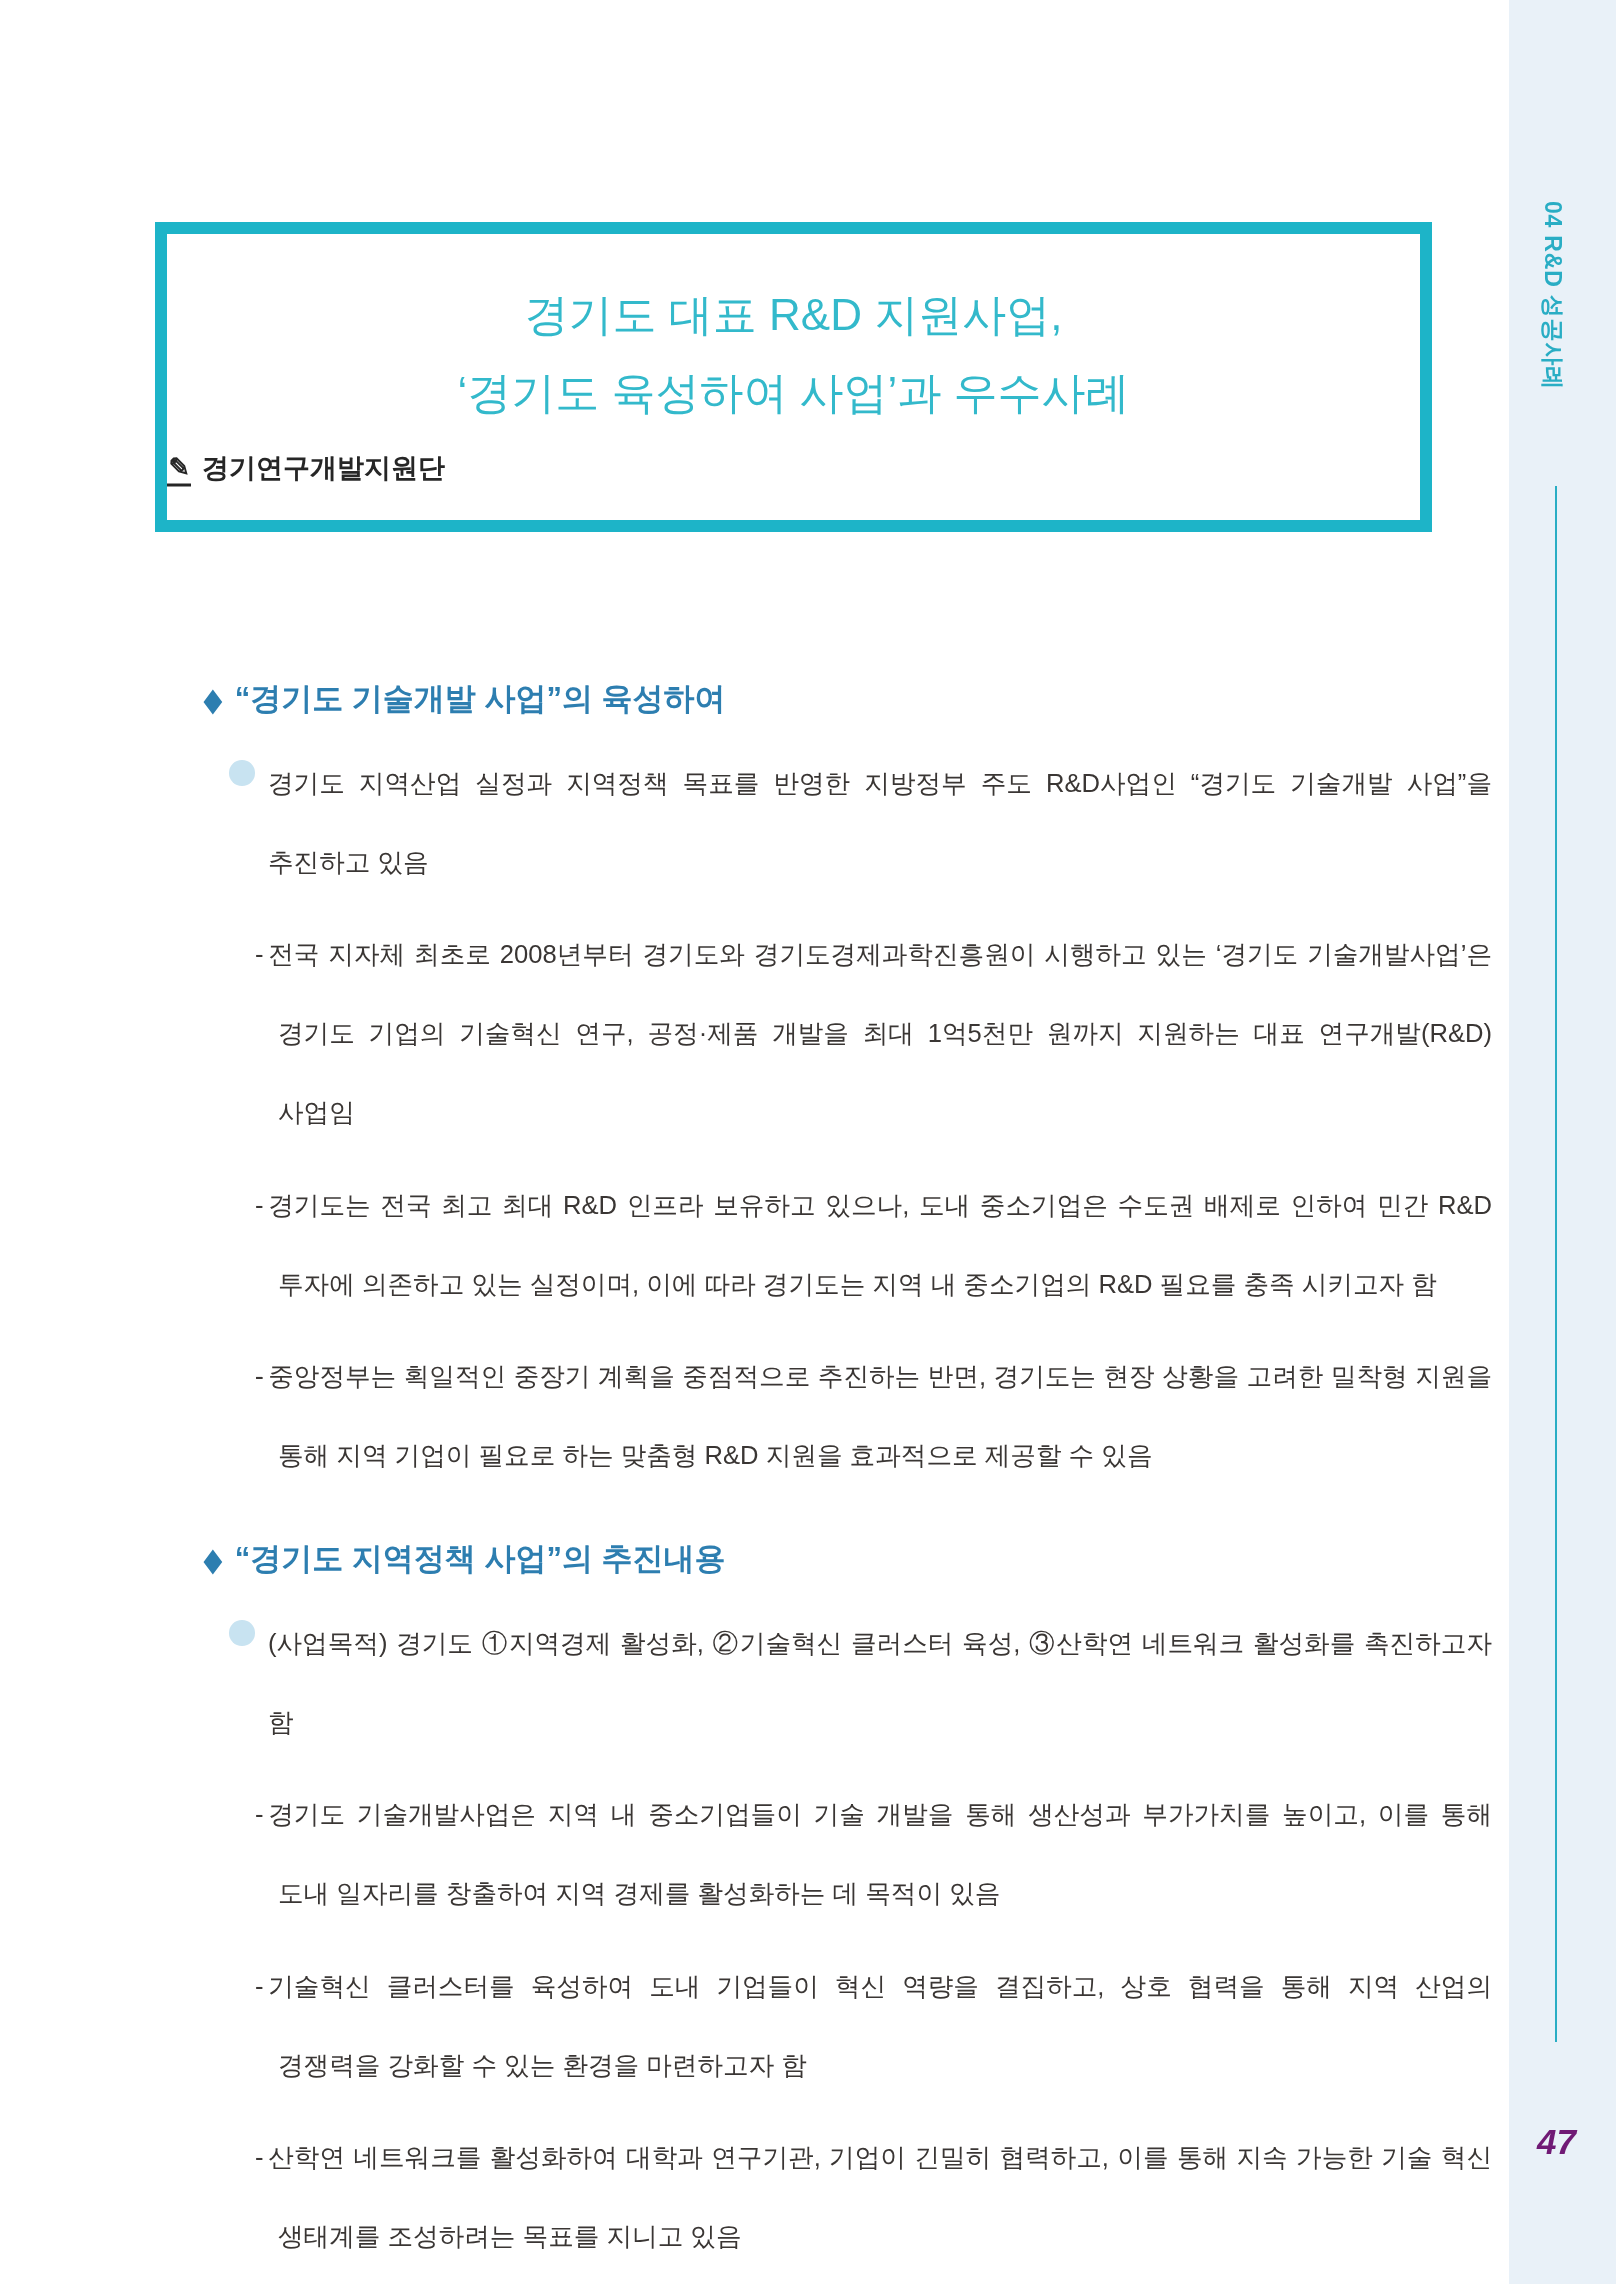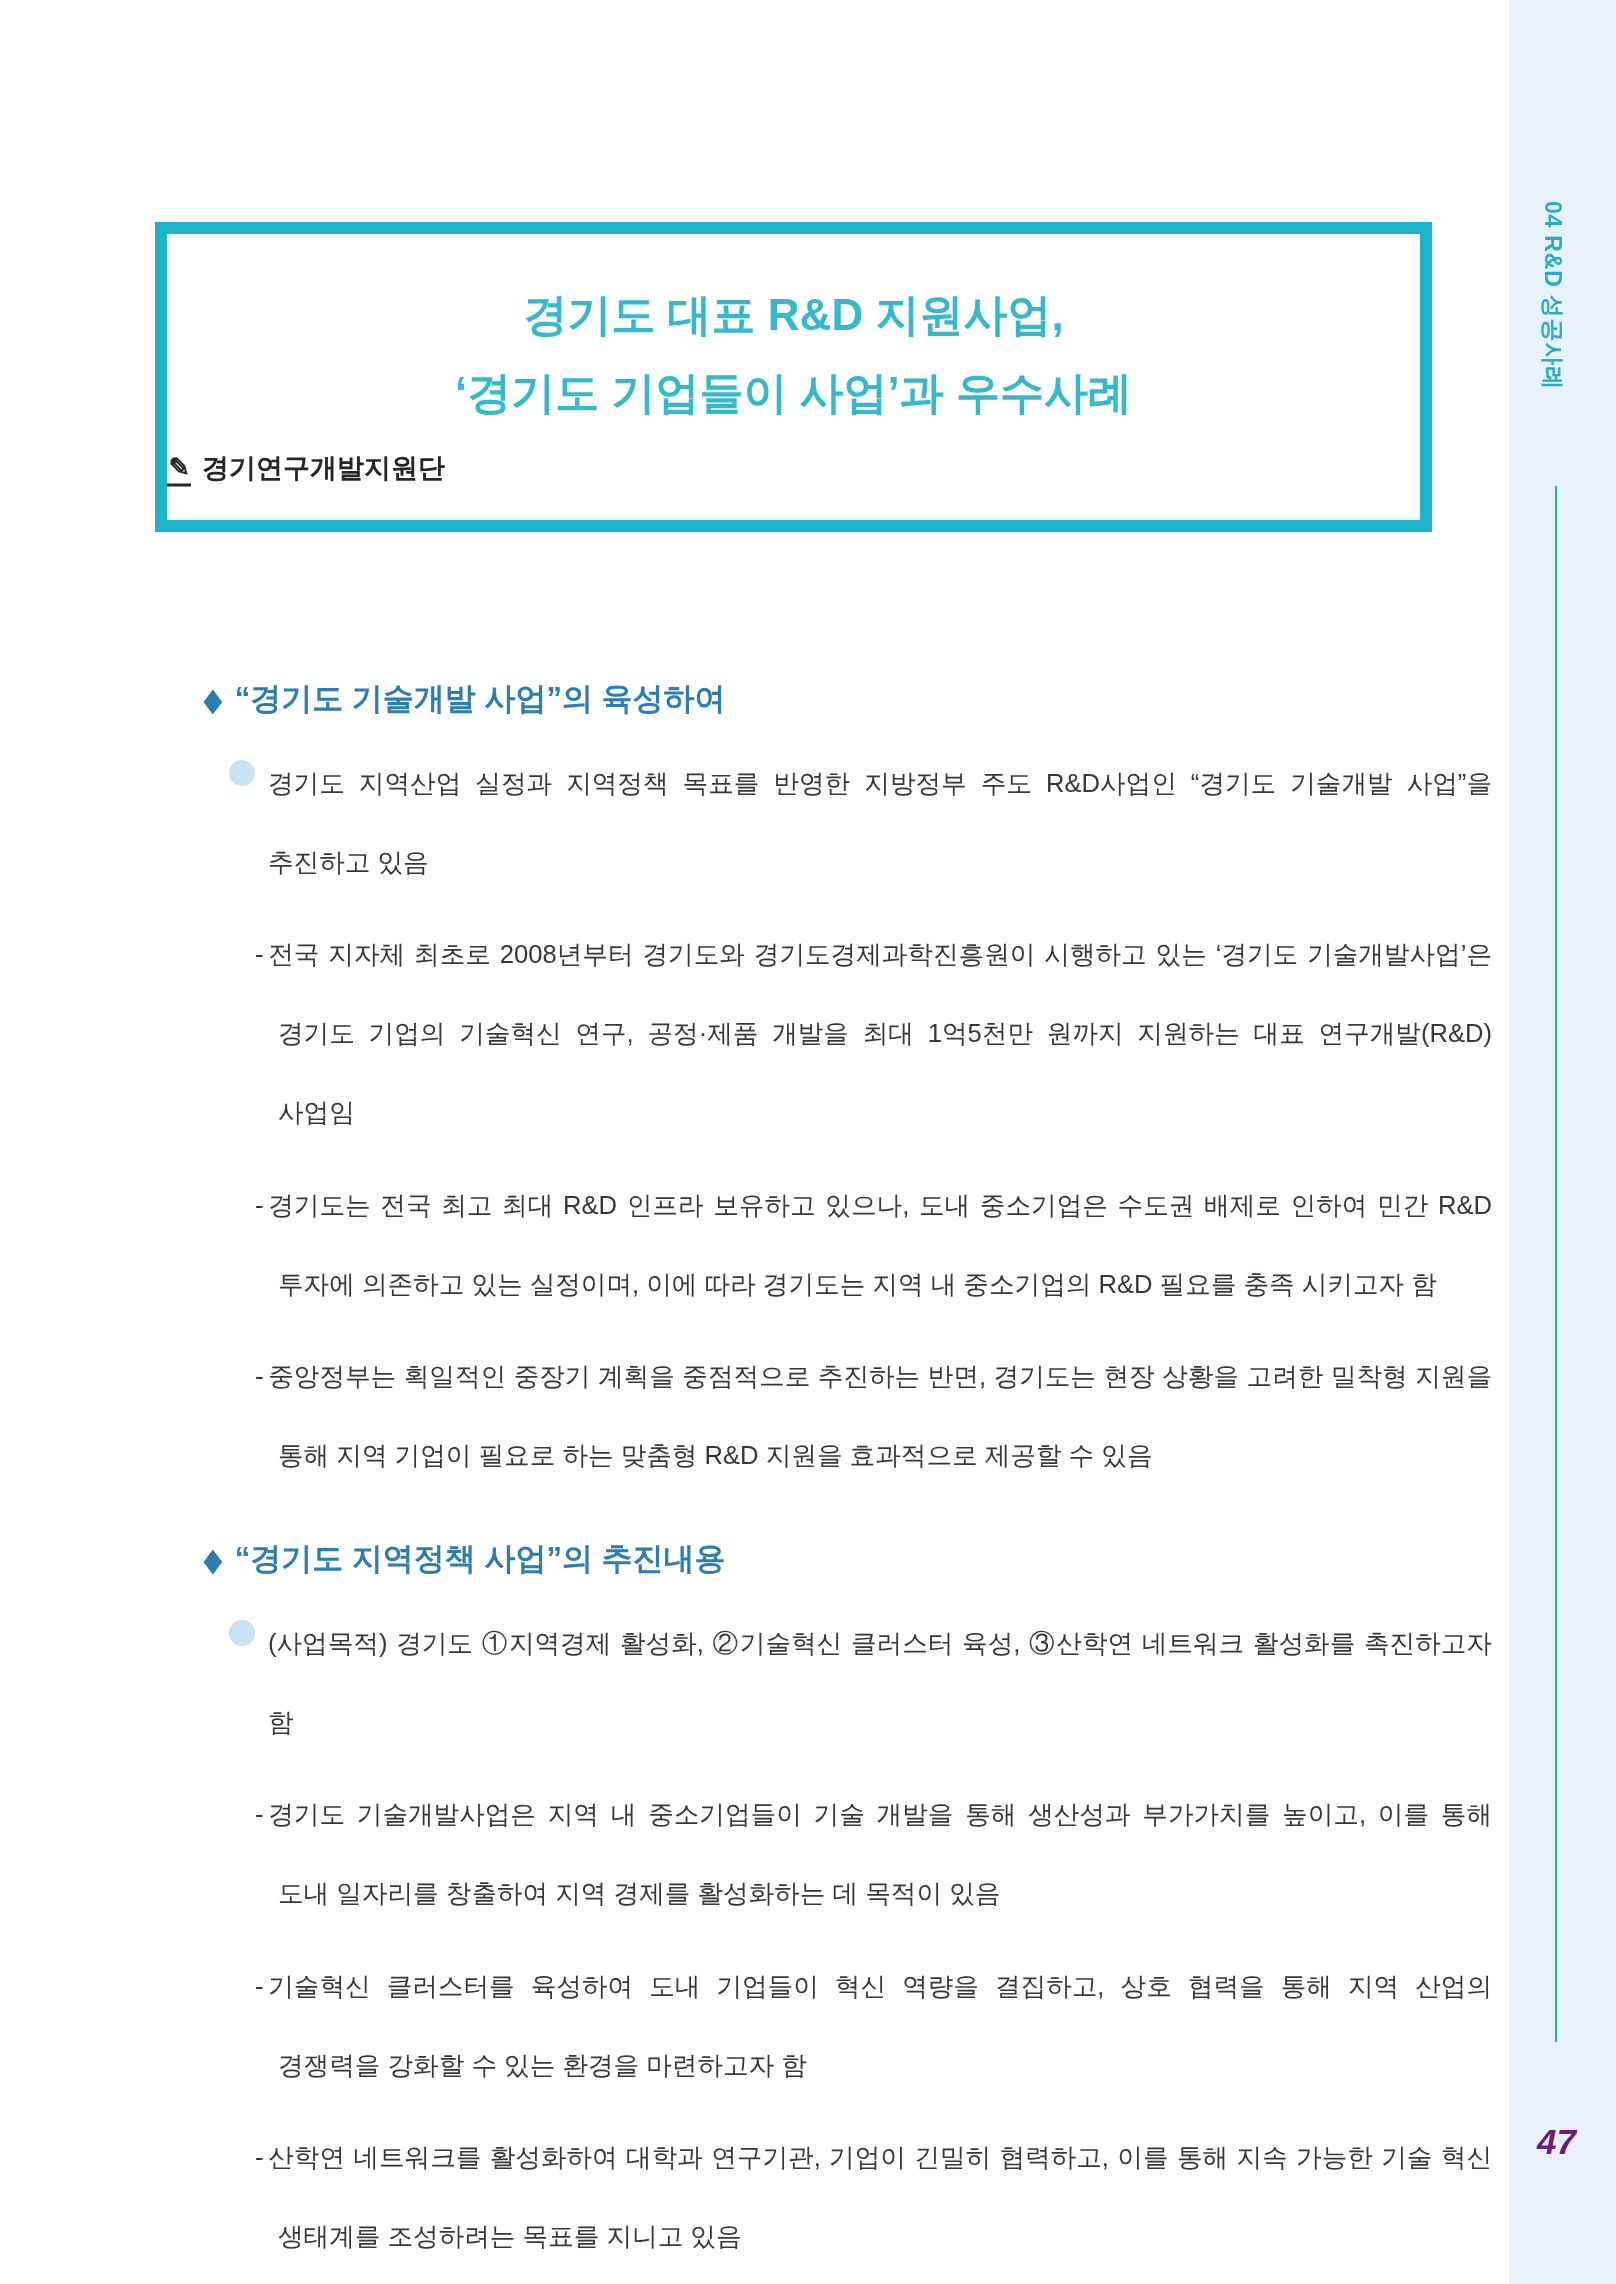--- a/index.html
+++ b/index.html
@@ -35,21 +35,21 @@
   
   .title-box{
     position:absolute;left:155px;top:222px;
     width:1277px;height:310px;
     border:12px solid #1db4c8;
     box-sizing:border-box;
     background:#ffffff;
   }
   .title-line{
     text-align:center;
-    font-size:44px;font-weight:700;
+    font-size:44px;font-weight:400;
     color:#33b9cb;
     line-height:78px;
   }
   .title-line.first{margin-top:42px;}
   .byline{
     margin-top:18px;margin-right:24px;
     font-size:27px;font-weight:600;
     color:#262626;
   }
   .pencil{
@@ -102,21 +102,21 @@
 
 <div class="page">
 
   <div class="side-band"></div>
   <div class="side-label">04 R&amp;D 성공사례</div>
   <div class="side-vline"></div>
   <div class="page-number">47</div>
 
   <div class="title-box">
     <div class="title-line first">경기도 대표 R&amp;D 지원사업,</div>
-    <div class="title-line">‘경기도 기업들이 사업’과 우수사례</div>
+    <div class="title-line">‘경기도 육성하여 사업’과 우수사례</div>
     <div class="byline">
       <span class="pencil">✎</span><span>경기연구개발지원단</span>
     </div>
   </div>
 
   <main class="content" id="content">
       <section class="section">
         <h2 class="section-heading">
           <span class="diamond">◆</span>
           <span>“경기도 기술개발 사업”의 육성하여</span>

